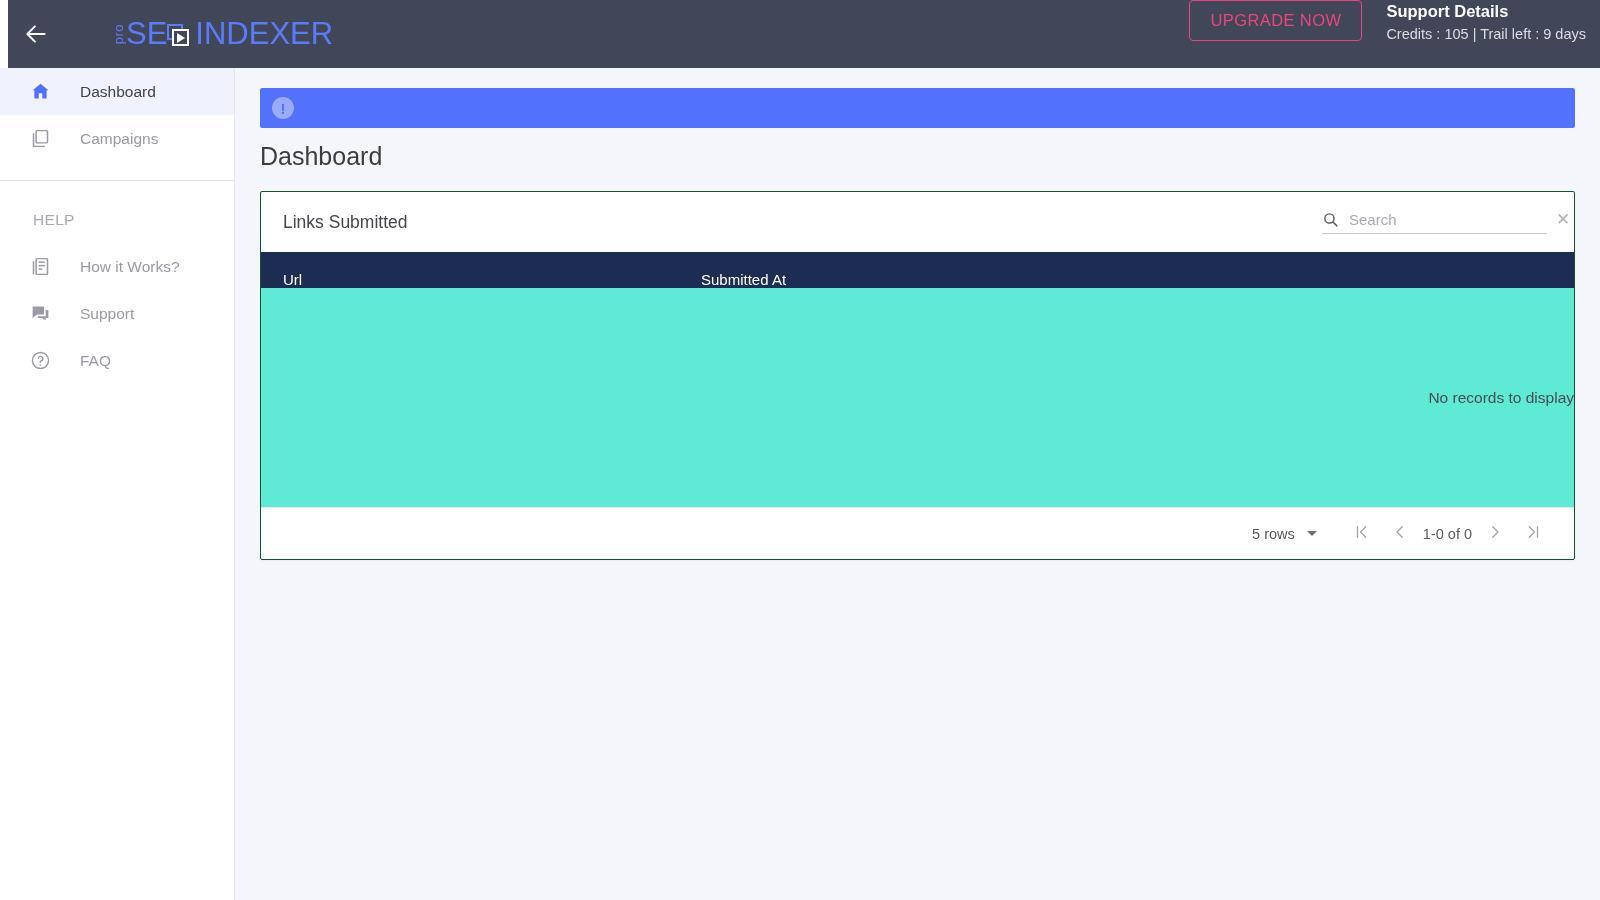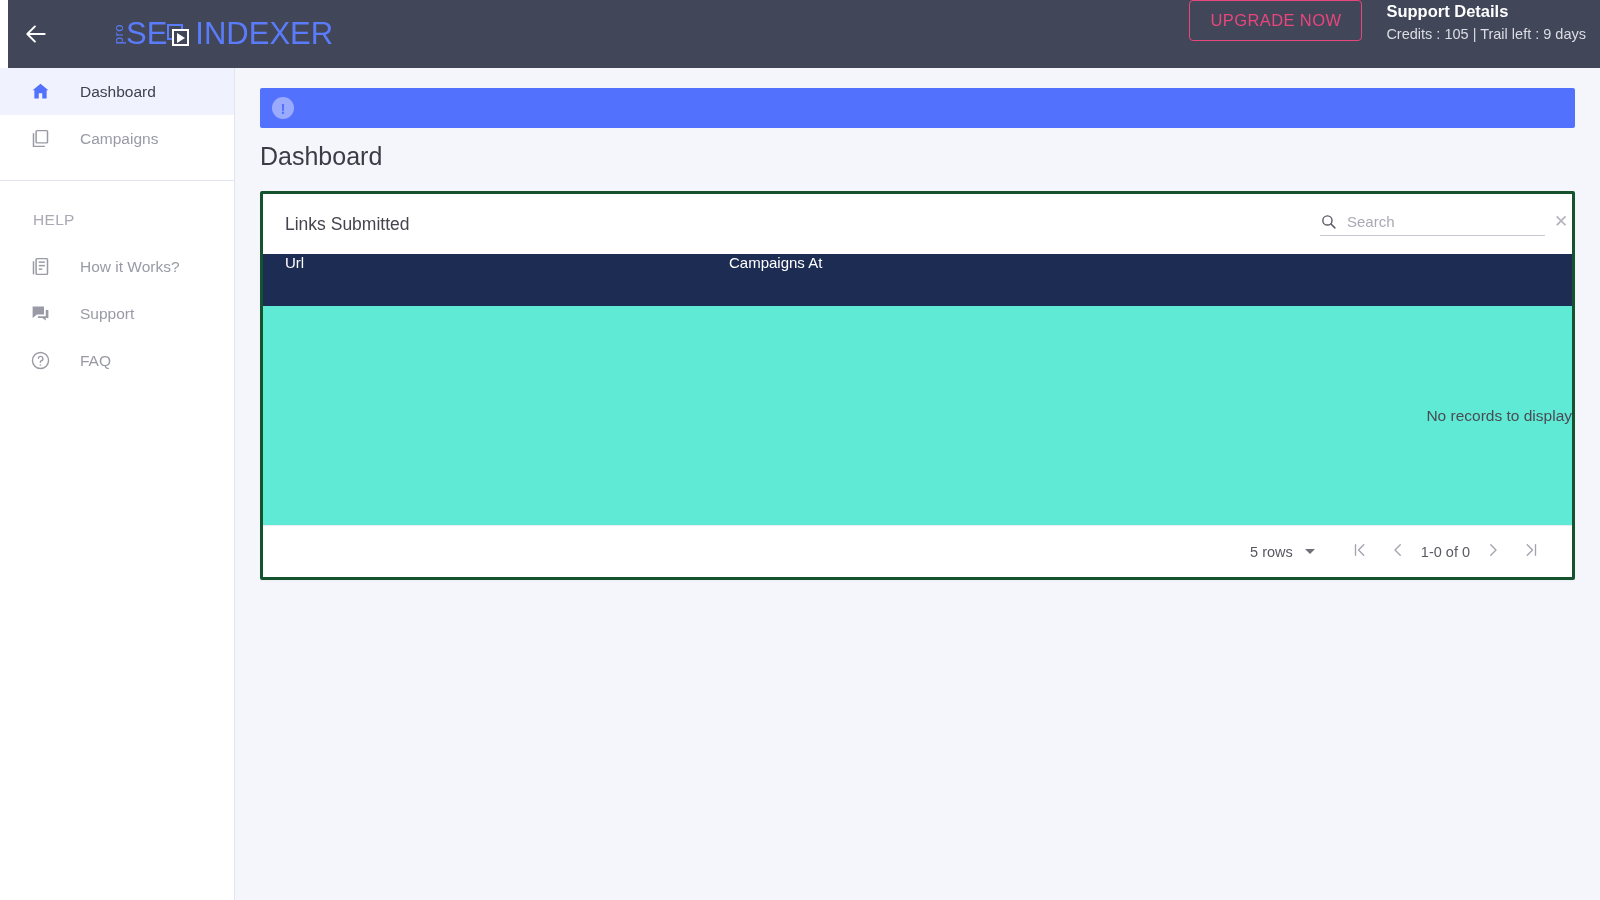--- a/index.html
+++ b/index.html
@@ -176,21 +176,21 @@
     margin: 14px 0 0 25px;
     font-size: 25px;
     color: #3c3c46;
     font-weight: 400;
   }
 
   
   .card {
     margin: 20px 25px 0 25px;
     background: #ffffff;
-    border: 3px solid #14532d;
+    border: 1px solid #14532d;
     border-radius: 2px;
     box-shadow: 0 1px 2px rgba(0,0,0,0.04);
   }
   .card-head {
     height: 60px;
     display: flex; align-items: center;
     padding: 0 27px 0 22px;
   }
   .card-title {
     font-size: 17.5px;
@@ -216,26 +216,25 @@
   .search-input::placeholder { color: #a9a9b4; }
   .search-clear {
     color: #b4b4bf;
     font-size: 17px;
     line-height: 1;
     cursor: pointer;
     padding-left: 8px;
   }
 
   .table-head {
-    height: 52px;
+    height: 36px;
     background: #1c2c52;
-    display: flex; align-items: flex-start;
+    display: flex; align-items: flex-end;
     color: #ffffff;
     font-size: 15px;
-    gap: 26px;
   }
   .th { padding-left: 0; }
   .th-url { width: 440px; padding-left: 22px; }
   .th-submitted { width: 430px; }
   .th-status { flex: 1; }
 
   .table-body {
     height: 219px;
     display: flex; align-items: center; justify-content: flex-end;
     background: #5eead4;
@@ -387,21 +386,21 @@
               <line x1="15.5" y1="15.5" x2="21" y2="21"></line>
             </svg>
           </span>
           <input class="search-input" type="text" placeholder="Search" style="">
           <span class="search-clear">✕</span>
         </div>
       </div>
 
       <div class="table-head">
         <div class="th th-url">Url</div>
-        <div class="th th-submitted">Campaigns At</div>
+        <div class="th th-submitted">Submitted At</div>
       </div>
 
       <div class="table-body">
         <div class="empty-text">No records to display</div>
       </div>
 
       <div class="table-foot">
         <div class="rows-select">
           <span>5 rows</span>
           <span class="caret"></span>

